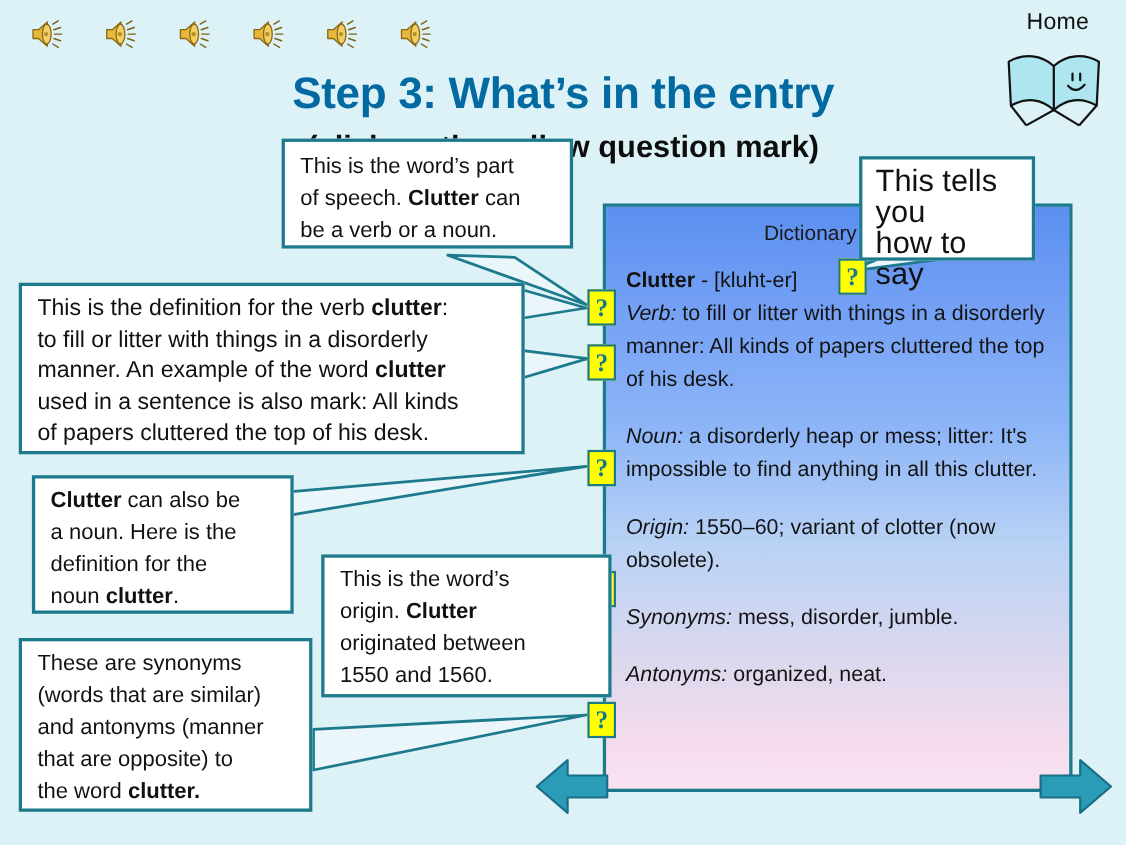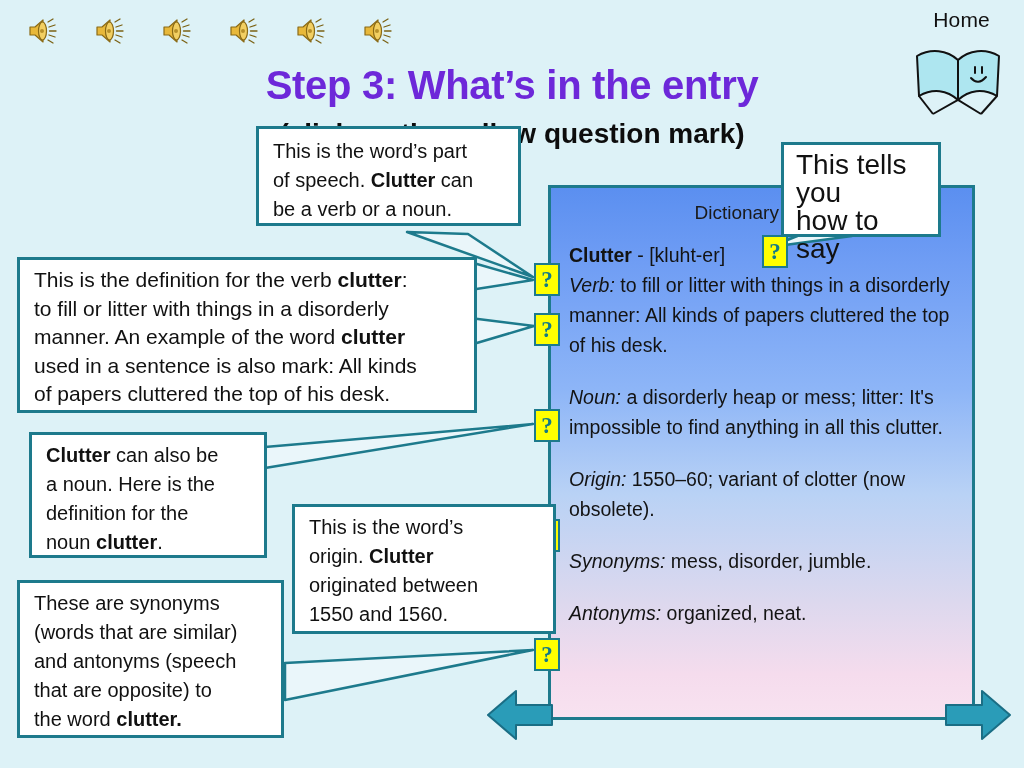--- a/index.html
+++ b/index.html
@@ -20,21 +20,21 @@
   
   .home-link{
     position:absolute;right:34px;top:8px;
     font-size:21px;color:#111;letter-spacing:.2px;
   }
   .book-icon{position:absolute;right:17px;top:40px;width:96px;height:76px;}
 
   
   .title{
     position:absolute;left:0;right:0;top:63px;
-    text-align:center;font-size:40px;font-weight:bold;color:#6d28d9;
+    text-align:center;font-size:40px;font-weight:bold;color:#0369a1;
     letter-spacing:-.3px;
   }
   .subtitle{
     position:absolute;left:0;right:0;top:118px;
     text-align:center;font-size:28px;font-weight:bold;color:#0d0d0d;
   }
 
   
   .panel{
     position:absolute;left:548px;top:185px;width:427px;height:535px;
@@ -289,21 +289,21 @@
   <div class="callout" style="left:292px;top:504px;width:264px;height:130px;padding:6px 14px;font-size:20px;line-height:29px;">
     <span class="ct">This is the word’s</span>
     <span class="ct"><span>origin. </span><b>Clutter</b></span>
     <span class="ct">originated between</span>
     <span class="ct">1550 and 1560.</span>
   </div>
 
   <div class="callout" style="left:17px;top:580px;width:267px;height:158px;padding:6px 14px;font-size:20px;line-height:29px;">
     <span class="ct">These are synonyms</span>
     <span class="ct">(words that are similar)</span>
-    <span class="ct">and antonyms (speech</span>
+    <span class="ct">and antonyms (manner</span>
     <span class="ct">that are opposite) to</span>
     <span class="ct"><span>the word </span><b>clutter.</b></span>
   </div>
 
   <span class="nav-arrow arrow-left">
     <svg viewBox="0 0 68 54" width="68" height="54">
       <path d="M30 3 L30 17 L66 17 L66 37 L30 37 L30 51 L2 27 Z" fill="#2a9cb8" stroke="#1a6e85" stroke-width="2" stroke-linejoin="round"></path>
     </svg>
   </span>
   <span class="nav-arrow arrow-right">

